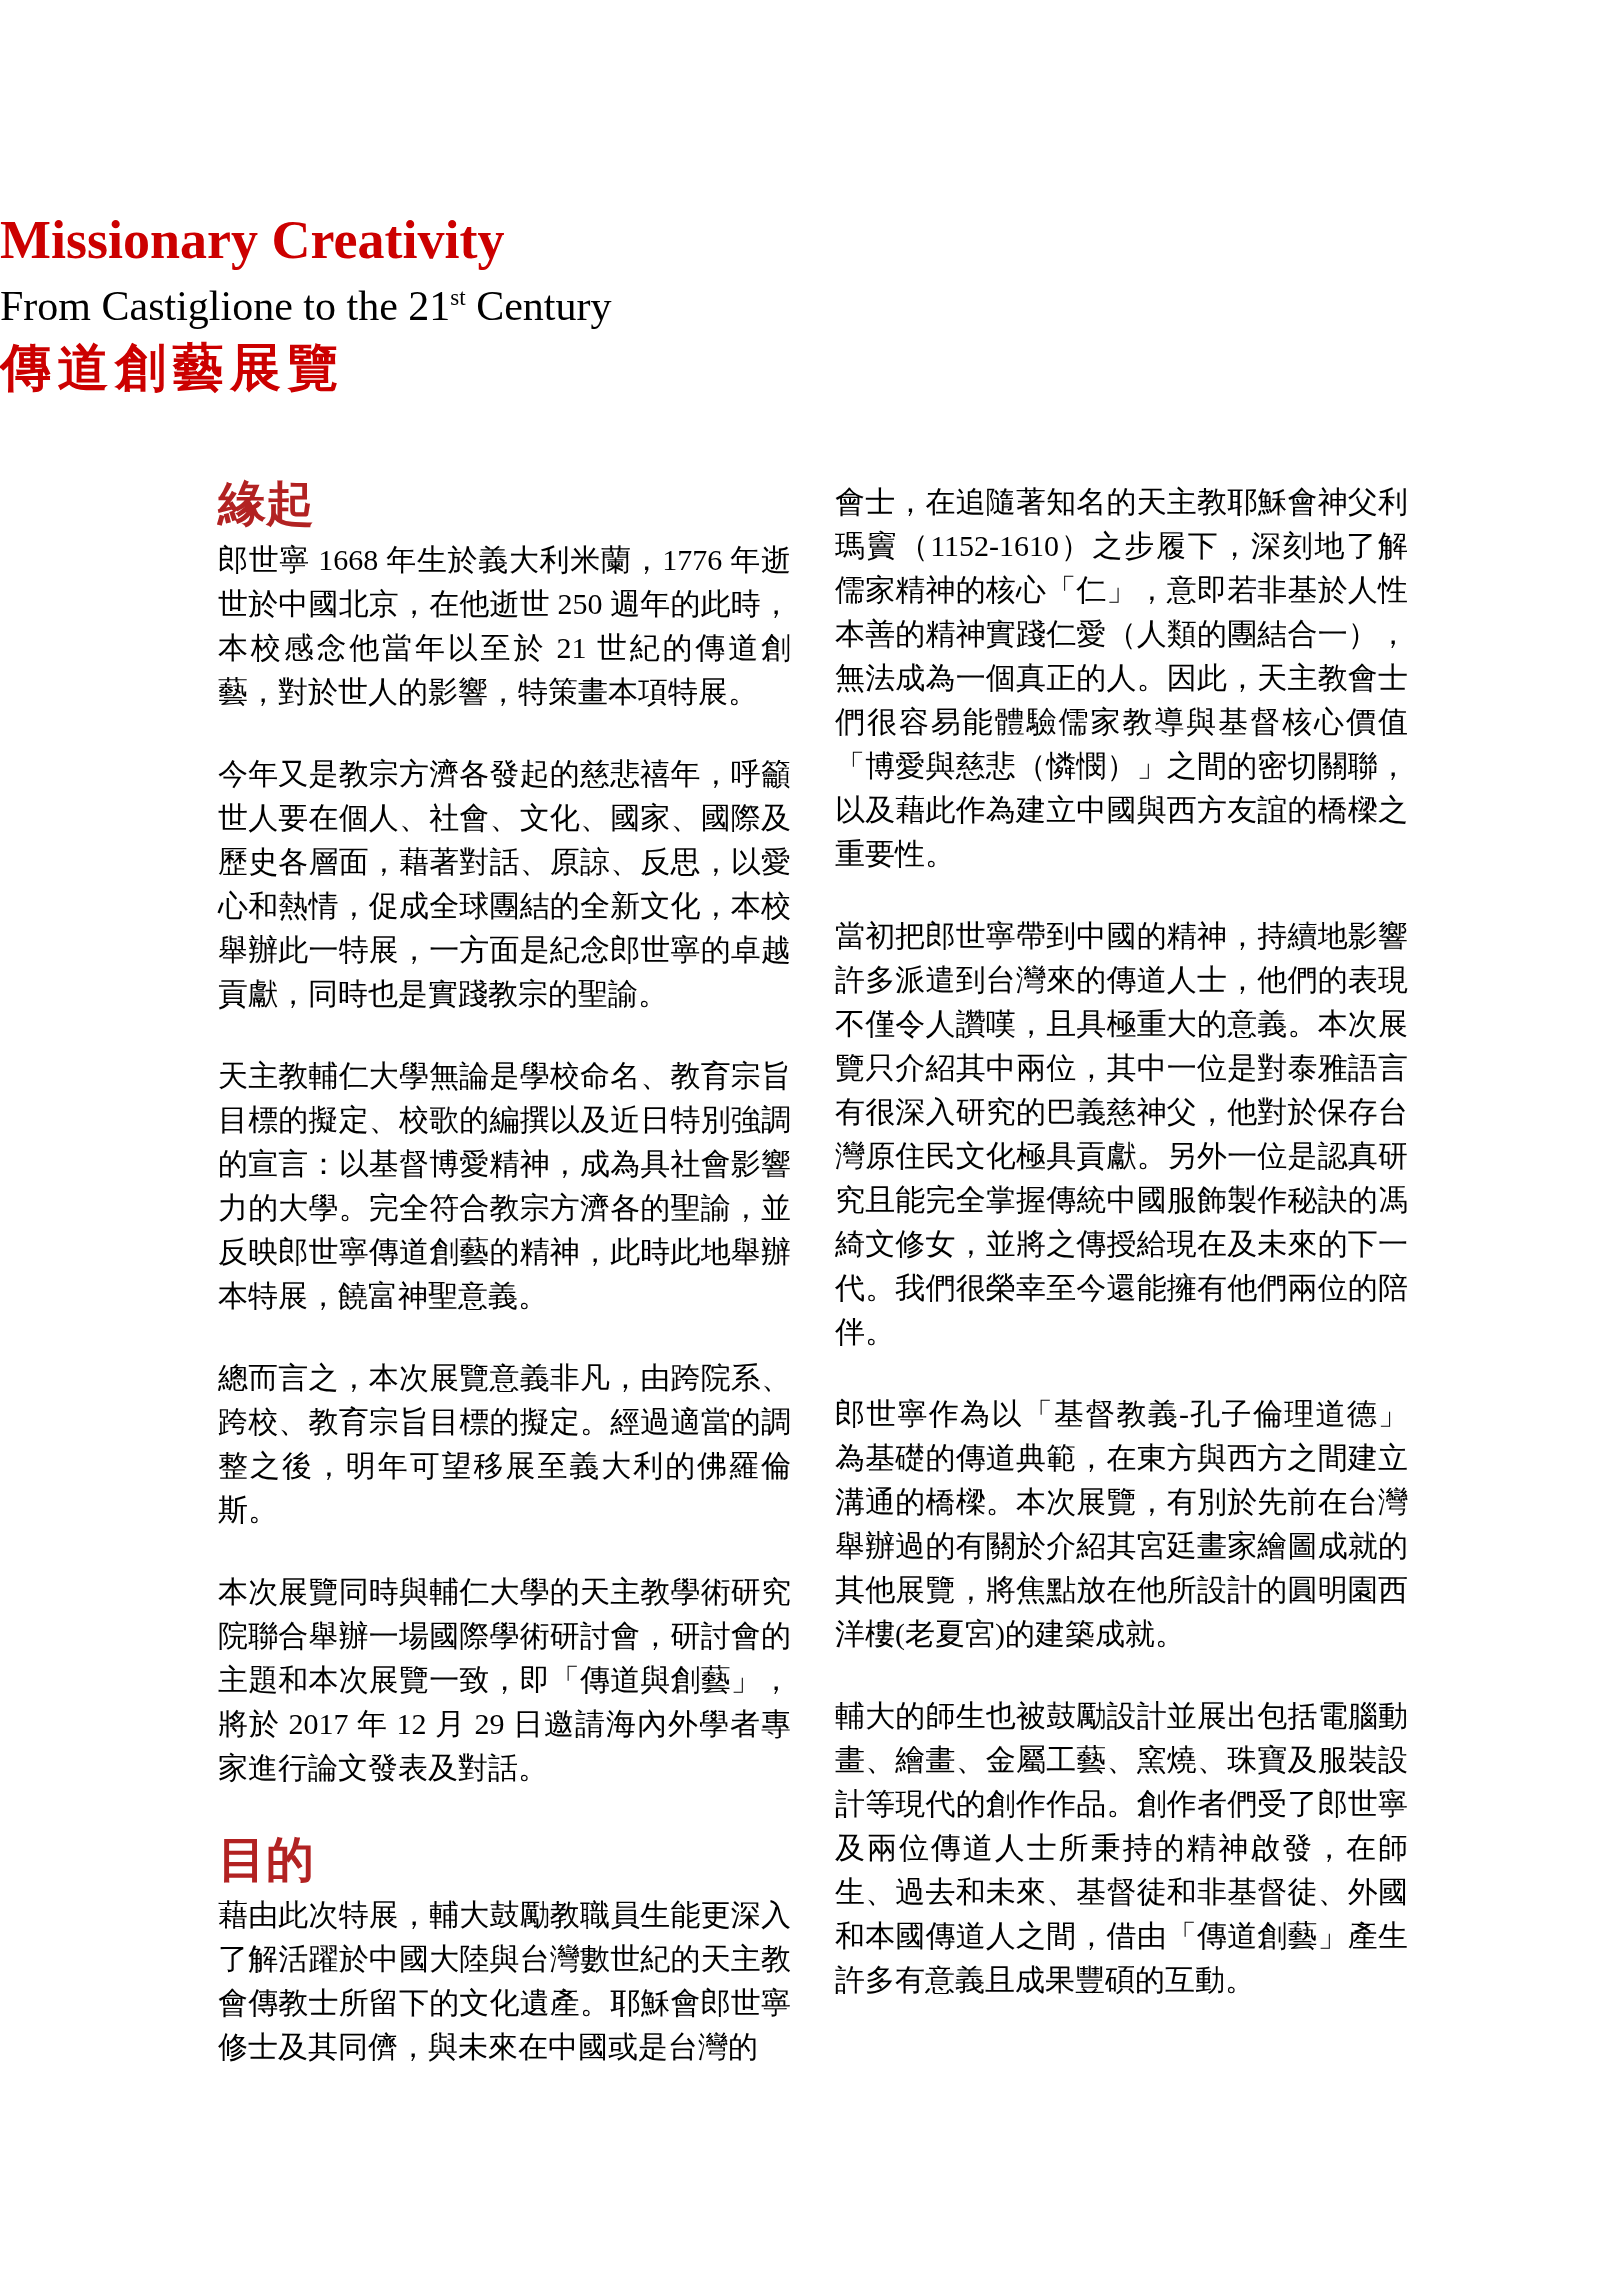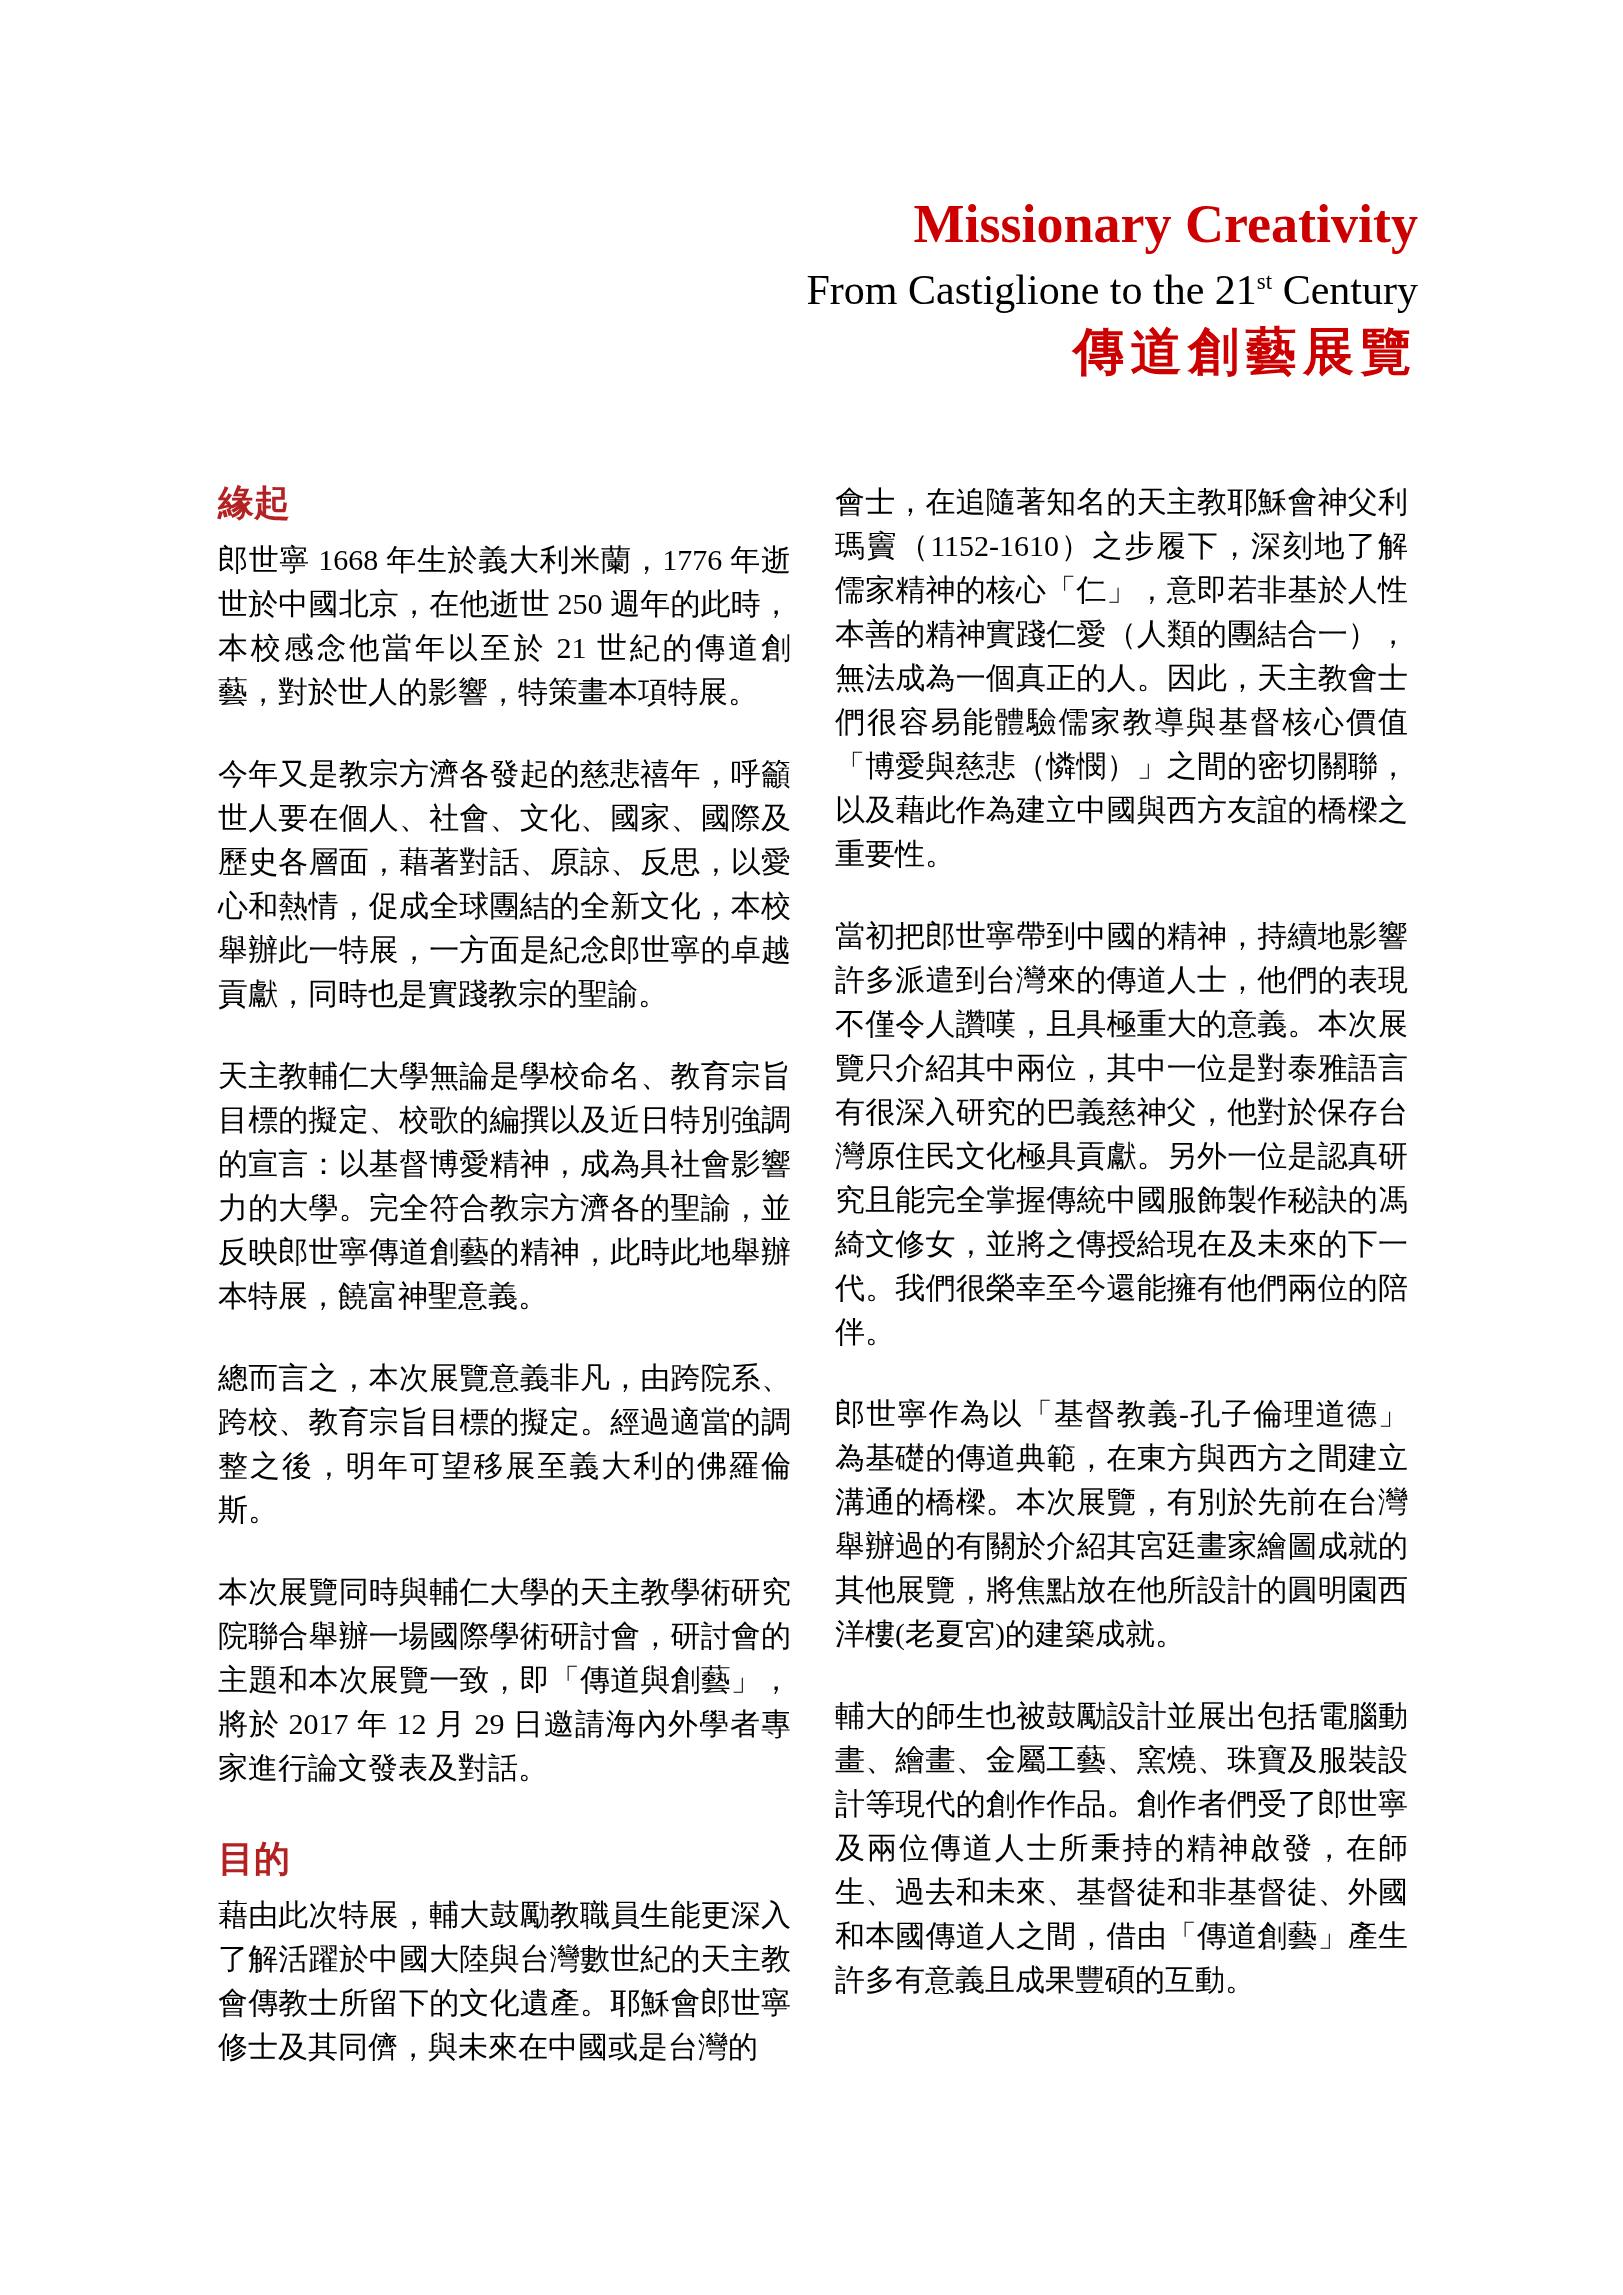--- a/index.html
+++ b/index.html
@@ -15,24 +15,24 @@
   }
   .page {
     position: relative;
     width: 1623px;
     height: 2295px;
     background: #ffffff;
     overflow: hidden;
   }
   .title-block {
     position: absolute;
-    top: 194px;
+    top: 210px;
     left: 0;
     width: 1418px;
-    text-align: right;
+    text-align: left;
   }
   .title-en {
     font-size: 54px;
     font-weight: bold;
     color: #CC0000;
     line-height: 1.12;
     margin: 0;
   }
   .subtitle {
     font-size: 42px;
@@ -60,21 +60,21 @@
     width: 573px;
     font-size: 30px;
     line-height: 44px;
     text-align: justify;
     text-justify: inter-character;
   }
   .col-left  { left: 218px; }
   .col-right { left: 835px; }
   .sec-heading {
     color: #B22222;
-    font-size: 36px;
+    font-size: 48px;
     font-weight: bold;
     line-height: 47px;
     text-align: left;
     margin: 46px 0 10.5px 0;
   }
   .sec-heading.first { margin-top: 0; }
   .para {
     margin: 0 0 38px 0;
   }
 </style>

